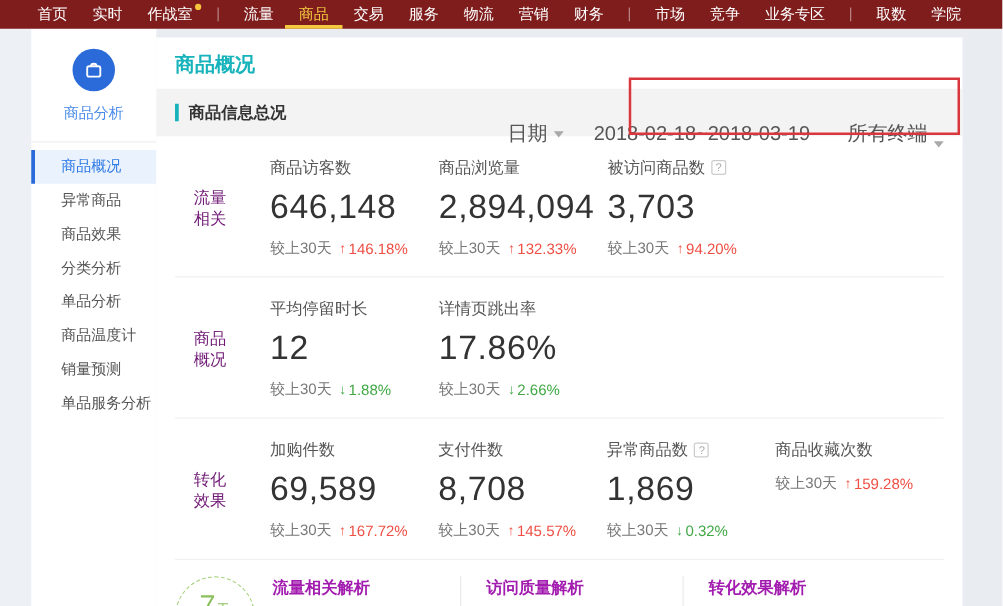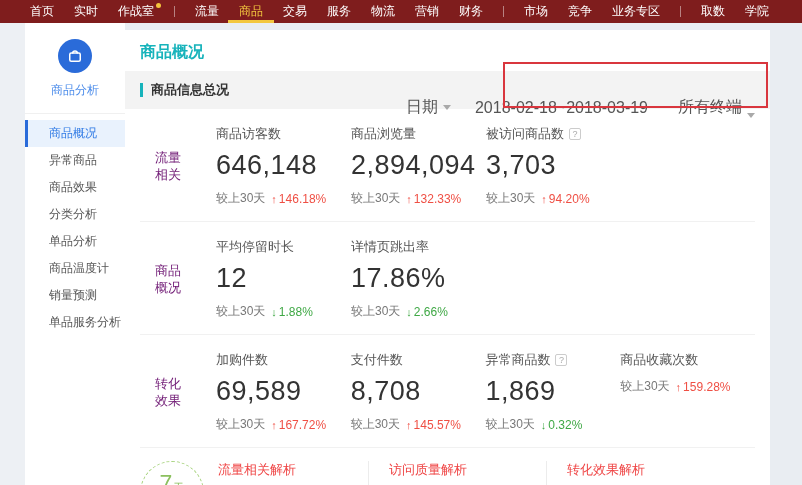--- a/index.html
+++ b/index.html
@@ -107,21 +107,21 @@
   .insights { display:flex; margin:0 15px; padding-top:13px; }
   .insight-badge {
     width:64px; height:64px; border:1px dashed #a8d37f; border-radius:50%;
     text-align:center; color:#8cc05f; flex:none; padding-top:10px;
   }
   .badge-days { font-size:23px; line-height:24px; }
   .badge-days .unit { font-size:12px; }
   .insight-cols { display:flex; margin-left:14px; }
   .insight-col { width:150px; }
   .insight-col + .insight-col { border-left:1px solid #ececec; padding-left:20px; width:178px; }
-  .insight-title { font-size:13px; font-weight:normal; color:#ef4444; margin-bottom:16px; }
+  .insight-title { font-size:13px; font-weight:bold; color:#a21caf; margin-bottom:16px; }
 </style>
 </head>
 <body>
 
 <div class="topnav">
   <span class="nav-item">首页</span>
   <span class="nav-item">实时</span>
   <span class="nav-item has-dot"><span>作战室</span><span class="dot"></span></span>
   <span class="nav-divider"></span>
   <span class="nav-item">流量</span>

